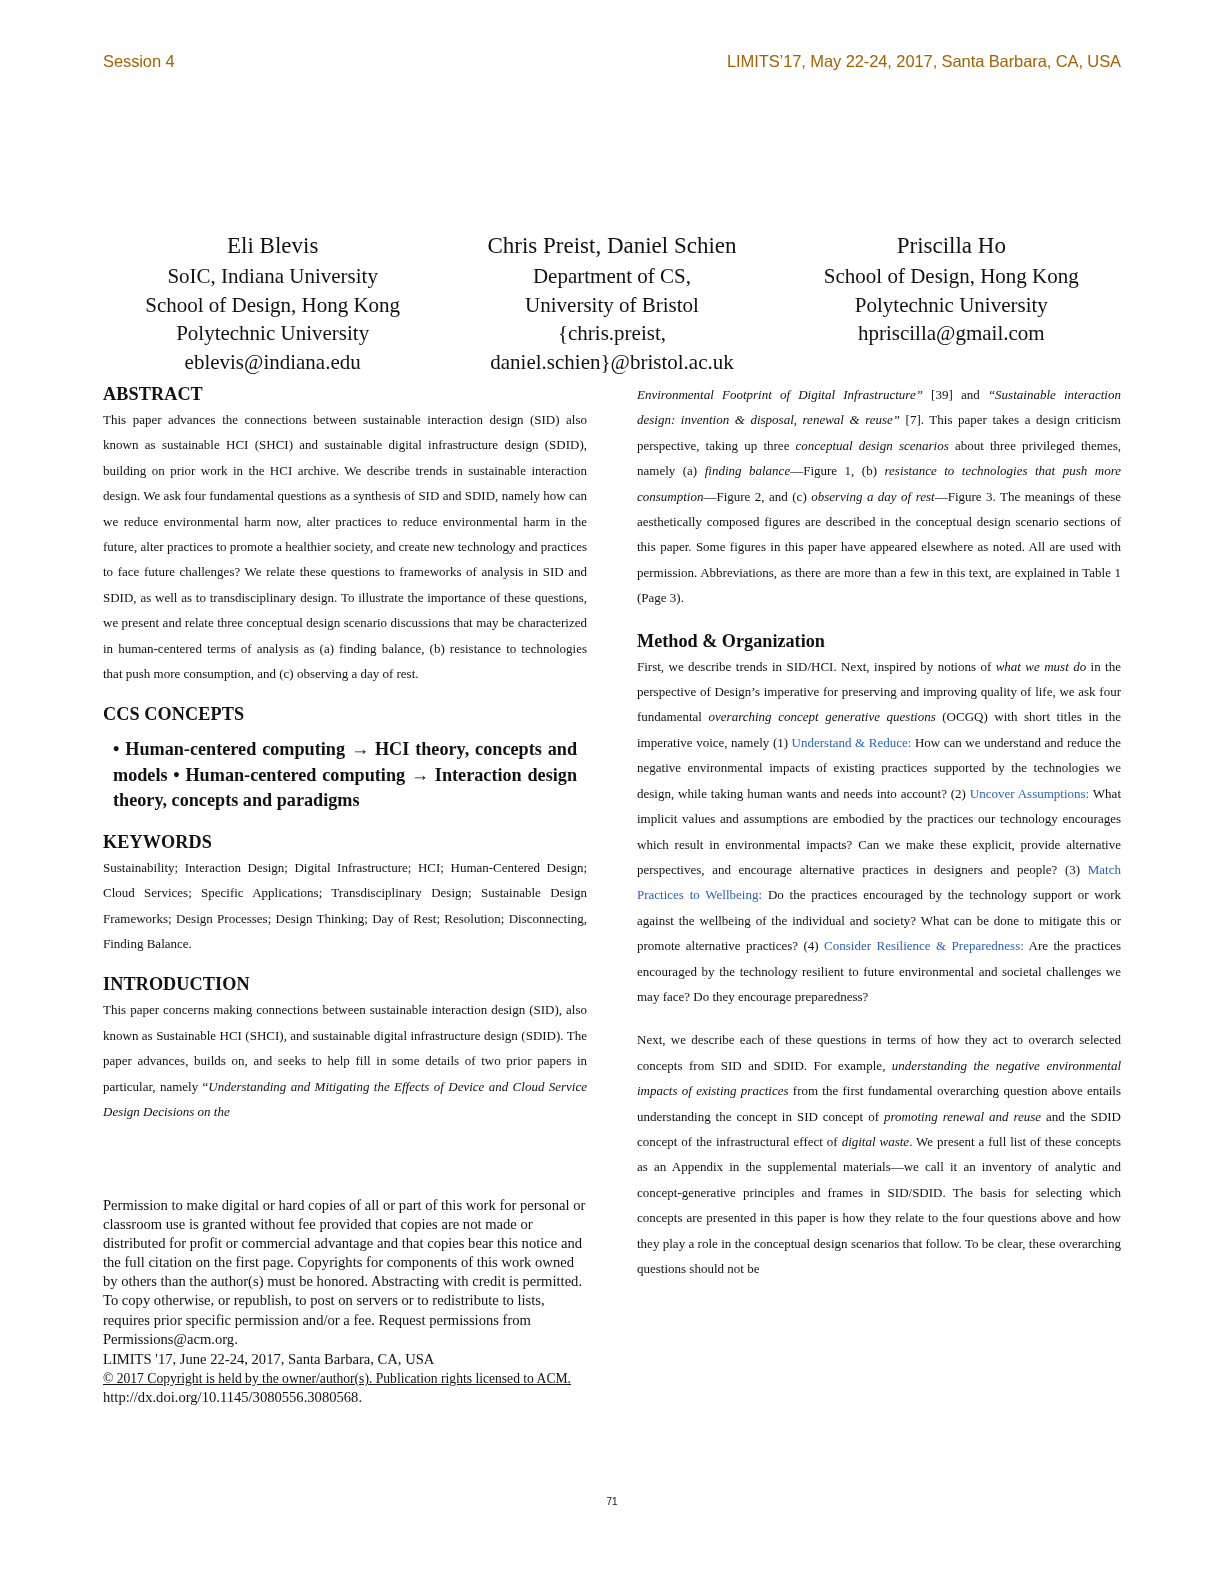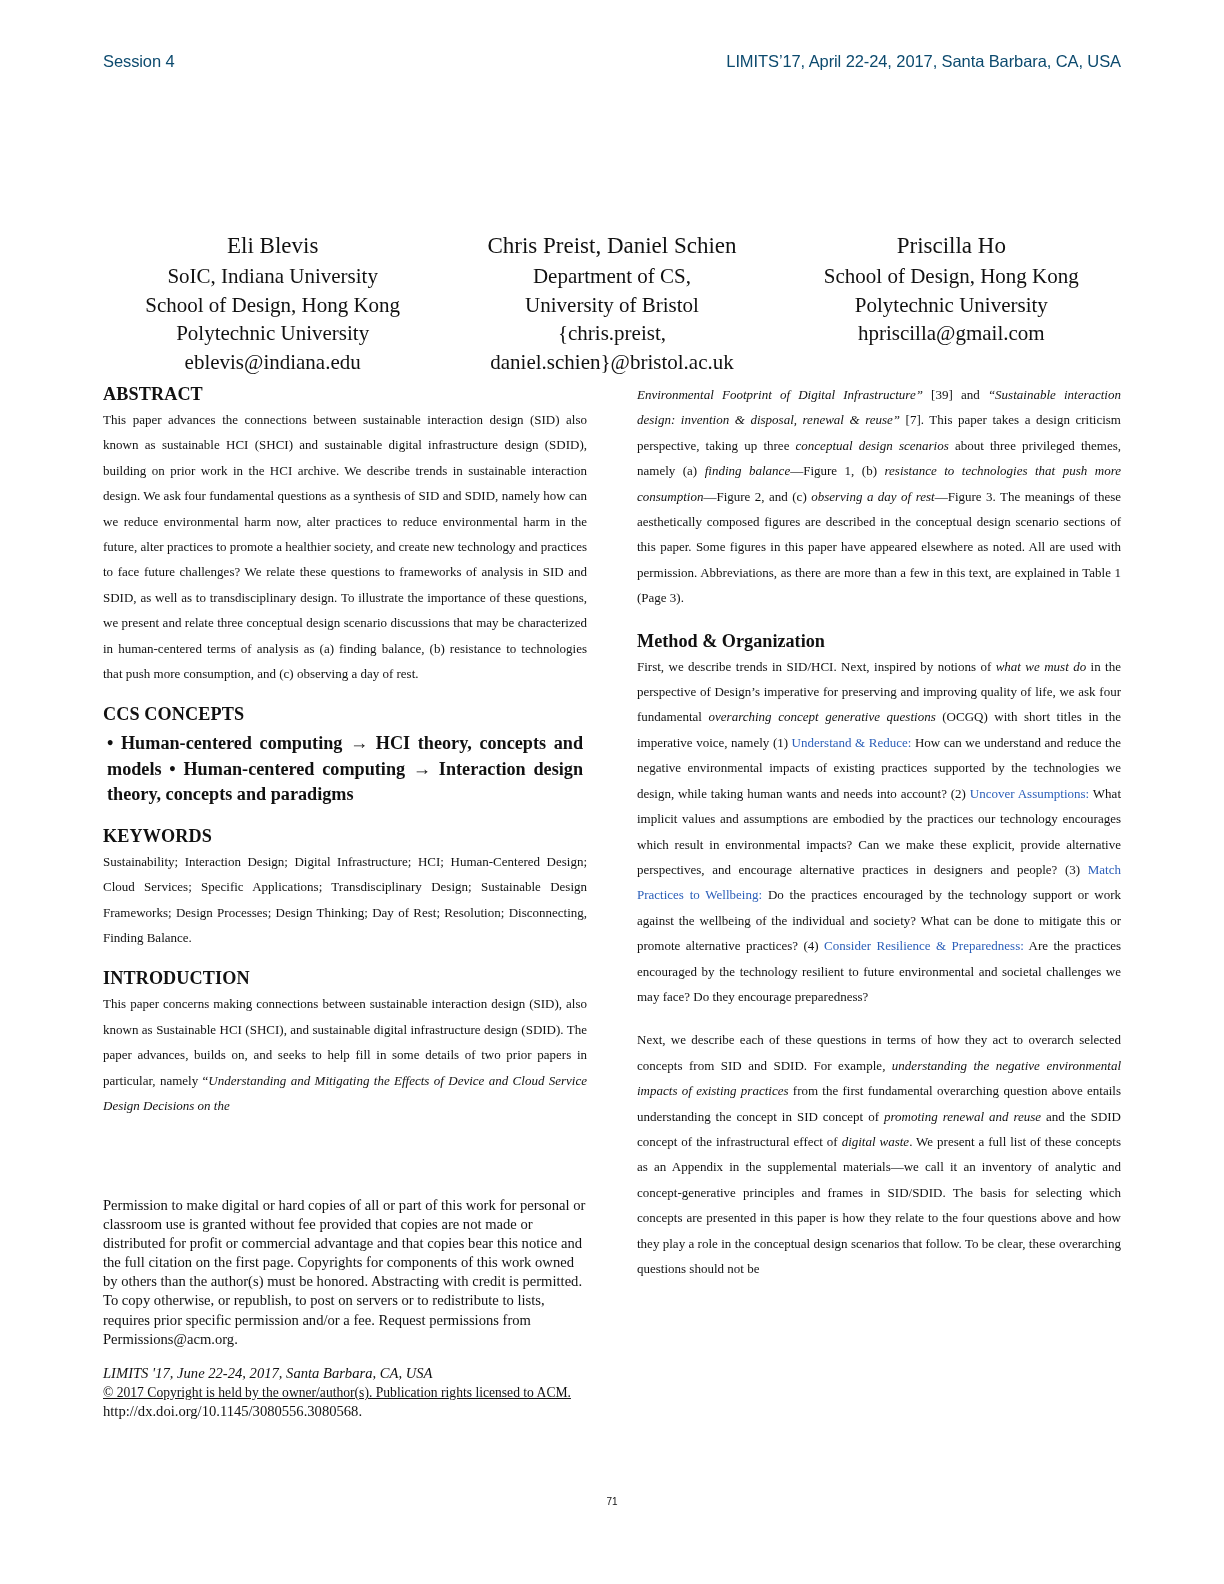--- a/index.html
+++ b/index.html
@@ -23,21 +23,21 @@
     position: absolute;
     top: 52px;
     left: 103px;
     right: 103px;
     display: flex;
     justify-content: space-between;
     align-items: baseline;
     font-family: "Liberation Sans", "DejaVu Sans", sans-serif;
     font-size: 16.5px;
     letter-spacing: -0.1px;
-    color: #0c4a6e;
+    color: #a16207;
   }
 
   
   .title-block {
     position: absolute;
     top: 122px;
     left: 140px;
     right: 140px;
     text-align: center;
   }
@@ -114,40 +114,39 @@
     margin: 0;
     hyphens: none;
   }
   p.body.gap { margin-top: 18px; }
 
   p.ccs {
     font-weight: bold;
     font-size: 18.2px;
     line-height: 25.4px;
     text-align: justify;
-    margin: 4px;
+    margin: 10px;
   }
 
   .it { font-style: italic; }
   .lnk { color: #2b5fb9; }
 
   
   .permission {
     position: absolute;
     left: 103px;
     top: 1196px;
     width: 484px;
     font-size: 14.6px;
     line-height: 19.1px;
     text-align: left;
   }
   .permission p { margin: 0; }
   .permission .venue {
-    font-style: italic;
-    margin-top: 15px;
+    margin-top: 1px;
   }
   .permission .cright { font-size: 13.6px; text-decoration: underline; }
   .permission .acmline { font-size: 14.6px; }
   .permission .doi { font-size: 14.6px; }
 
   
   .folio {
     position: absolute;
     left: 0;
     right: 0;
@@ -158,21 +157,21 @@
     color: #111;
   }
 </style>
 </head>
 <body>
 
 <div class="page">
 
   <div class="runhead">
     <span>Session 4</span>
-    <span>LIMITS’17, April 22-24, 2017, Santa Barbara, CA, USA</span>
+    <span>LIMITS’17, May 22-24, 2017, Santa Barbara, CA, USA</span>
   </div>
 
 
   <div class="authors">
 
     <div class="author-col">
       <span class="aname">Eli Blevis</span>
       <span class="aline">SoIC, Indiana University</span>
       <span class="aline">School of Design, Hong Kong</span>
       <span class="aline">Polytechnic University</span>

